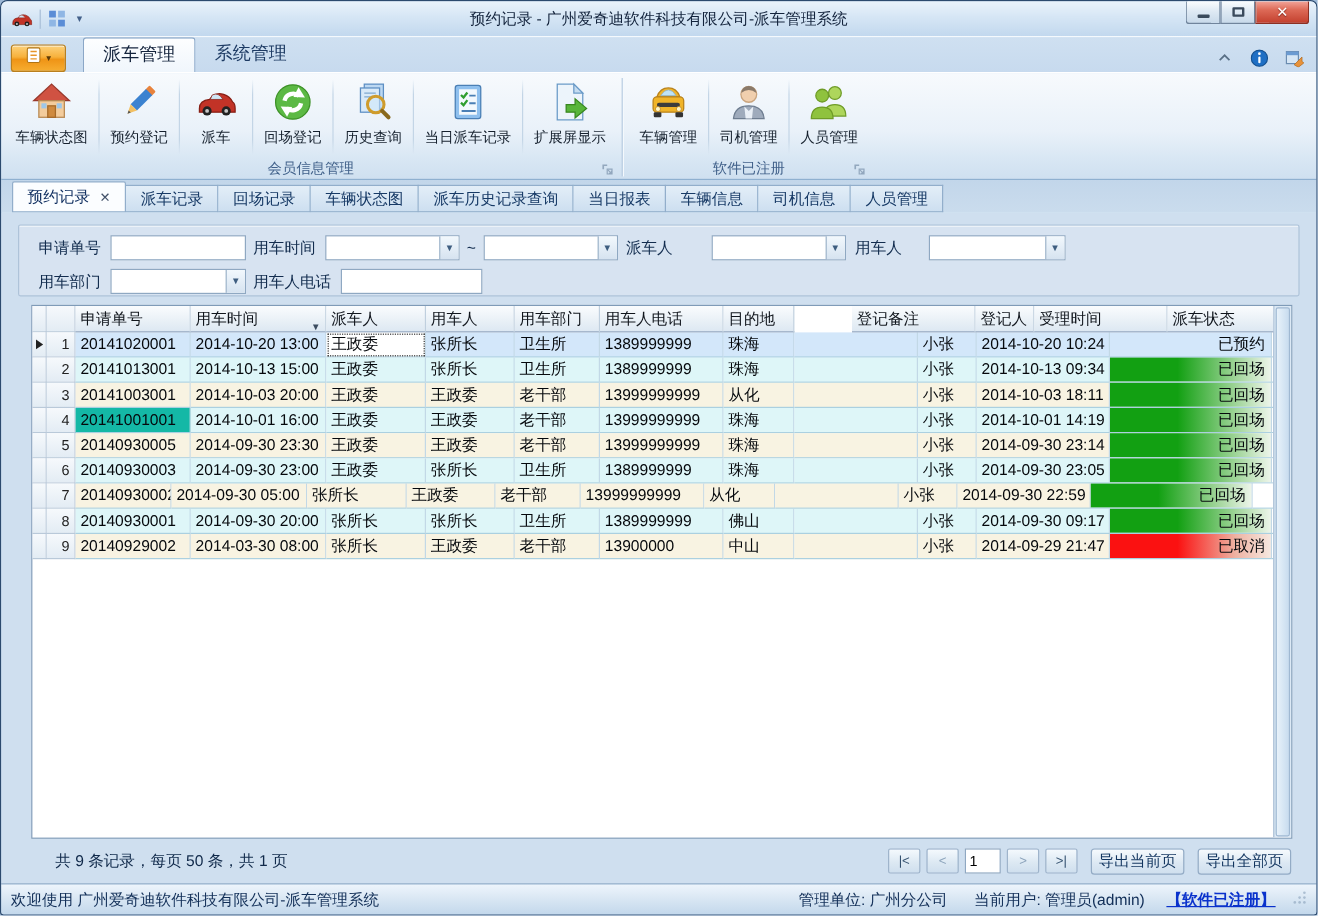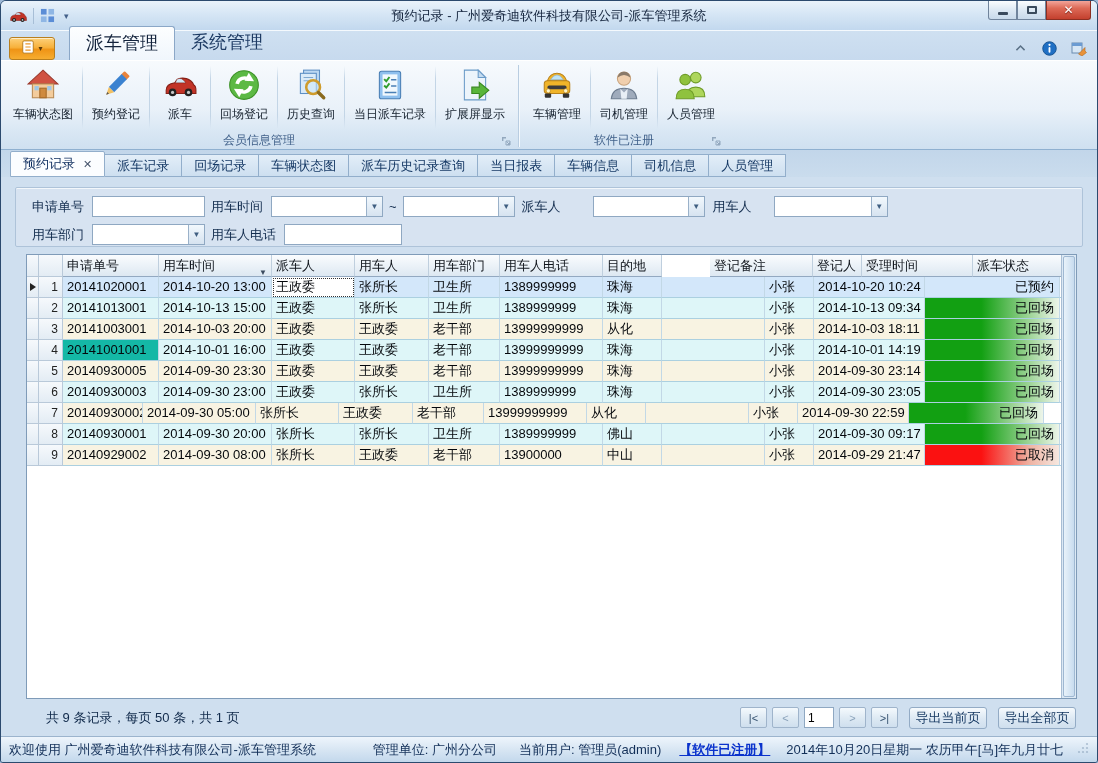--- a/index.html
+++ b/index.html
@@ -27,21 +27,21 @@
   .glyph-min{ width:10px; height:3px; background:#3a4a5c; border-radius:1px; margin-top:6px; }
   .glyph-max{ width:10px; height:8px; border:2px solid #3a4a5c; border-radius:1px; }
   .glyph-close{ color:#fff; font-size:12px; font-weight:bold; text-shadow:0 1px 1px #7a241a; }
 
   
   .tabrow{ height:29px; flex:none; display:flex; align-items:flex-end; padding-left:8px; position:relative;
     background:linear-gradient(180deg,#cfe0f1,#c7daee); }
   .app-button{ height:23px; width:46px; margin:0 14px 0 0; border:1px solid #b97f1e; border-radius:3px;
     background:linear-gradient(180deg,#fdd17a 0%,#f7b13c 45%,#ef9416 55%,#f6ad30 100%);
     display:flex; align-items:center; justify-content:center; gap:3px; box-shadow:inset 0 1px 0 rgba(255,255,255,.6); }
-  .rtab{ padding:4px 16px 5px; font-size:18px; color:#1d3a63; cursor:default; }
+  .rtab{ padding:4px 16px 5px; font-size:15px; color:#1d3a63; cursor:default; }
   .rtab.active{ background:linear-gradient(180deg,#fdfeff,#f0f6fc); border:1px solid #8ba7c7; border-bottom:none;
     border-radius:3px 3px 0 0; color:#13233c; }
   .tabrow-right{ position:absolute; right:10px; bottom:4px; display:flex; align-items:center; gap:12px; }
   .tr-ic{ width:17px; height:16px; display:inline-flex; align-items:center; justify-content:center; }
 
   
   .ribbon{ height:90px; flex:none; display:flex; align-items:stretch; padding:2px 2px 0 2px;
     background:linear-gradient(180deg,#f7fafd 0%,#e9f1f9 55%,#d9e7f4 80%,#cfe0f0 100%);
     border-top:1px solid #fff; border-bottom:1px solid #8fb0d0; }
   .rgroup{ display:flex; flex-direction:column; }
@@ -583,21 +583,21 @@
             <div class="gcell" style="width: 103px; background: rgb(222, 246, 248);"></div>
             <div class="gcell" style="width: 49px; background: rgb(222, 246, 248);">小张</div>
             <div class="gcell" style="width: 111px; background: rgb(222, 246, 248);">2014-09-30 09:17</div>
             <div class="gcell statuscell" style="width: 135px; background: linear-gradient(90deg, rgb(18, 160, 18) 0%, rgb(18, 160, 18) 42%, rgb(158, 212, 151) 78%, rgb(237, 245, 234) 100%);">已回场</div>
             <div class="gfill" style="background: rgb(255, 255, 255);"></div>
           </div>
           <div class="grow">
             <div class="gcell gutter rowind" style="width: 12px;"></div>
             <div class="gcell gutter rownum" style="width: 24px;">9</div>
             <div class="gcell" style="width: 96px; background: rgb(248, 243, 226);">20140929002</div>
-            <div class="gcell" style="width: 113px; background: rgb(248, 243, 226);">2014-09-30 08:00</div>
+            <div class="gcell" style="width: 113px; background: rgb(248, 243, 226);">2014-03-30 08:00</div>
             <div class="gcell" style="width: 83px; background: rgb(248, 243, 226);">张所长</div>
             <div class="gcell" style="width: 74px; background: rgb(248, 243, 226);">王政委</div>
             <div class="gcell" style="width: 71px; background: rgb(248, 243, 226);">老干部</div>
             <div class="gcell" style="width: 103px; background: rgb(248, 243, 226);">13900000</div>
             <div class="gcell" style="width: 59px; background: rgb(248, 243, 226);">中山</div>
             <div class="gcell" style="width: 103px; background: rgb(248, 243, 226);"></div>
             <div class="gcell" style="width: 49px; background: rgb(248, 243, 226);">小张</div>
             <div class="gcell" style="width: 111px; background: rgb(248, 243, 226);">2014-09-29 21:47</div>
             <div class="gcell statuscell" style="width: 135px; background: linear-gradient(90deg, rgb(251, 17, 17) 0%, rgb(251, 17, 17) 42%, rgb(238, 178, 162) 78%, rgb(246, 232, 224) 100%);">已取消</div>
             <div class="gfill" style="background: rgb(255, 255, 255);"></div>
@@ -622,21 +622,20 @@
     </div>
 
   </div>
 
   <div class="statusbar">
     <span class="sb-welcome">欢迎使用 广州爱奇迪软件科技有限公司-派车管理系统</span>
     <div class="sb-right">
       <span class="sb-org">管理单位: 广州分公司</span>
       <span class="sb-user">当前用户: 管理员(admin)</span>
       <span class="sb-license">【软件已注册】</span>
-      <span class="sb-date">2014年10月20日星期一 农历甲午[马]年九月廿七</span>
       <span class="grip" id="ic-grip"><svg viewBox="0 0 12 12" width="12" height="12">
             <g fill="#8aa2bb">
               <circle cx="10" cy="2" r="1.1"></circle>
               <circle cx="10" cy="6" r="1.1"></circle>
               <circle cx="10" cy="10" r="1.1"></circle>
               <circle cx="6" cy="6" r="1.1"></circle>
               <circle cx="6" cy="10" r="1.1"></circle>
               <circle cx="2" cy="10" r="1.1"></circle>
             </g>
           </svg></span>

